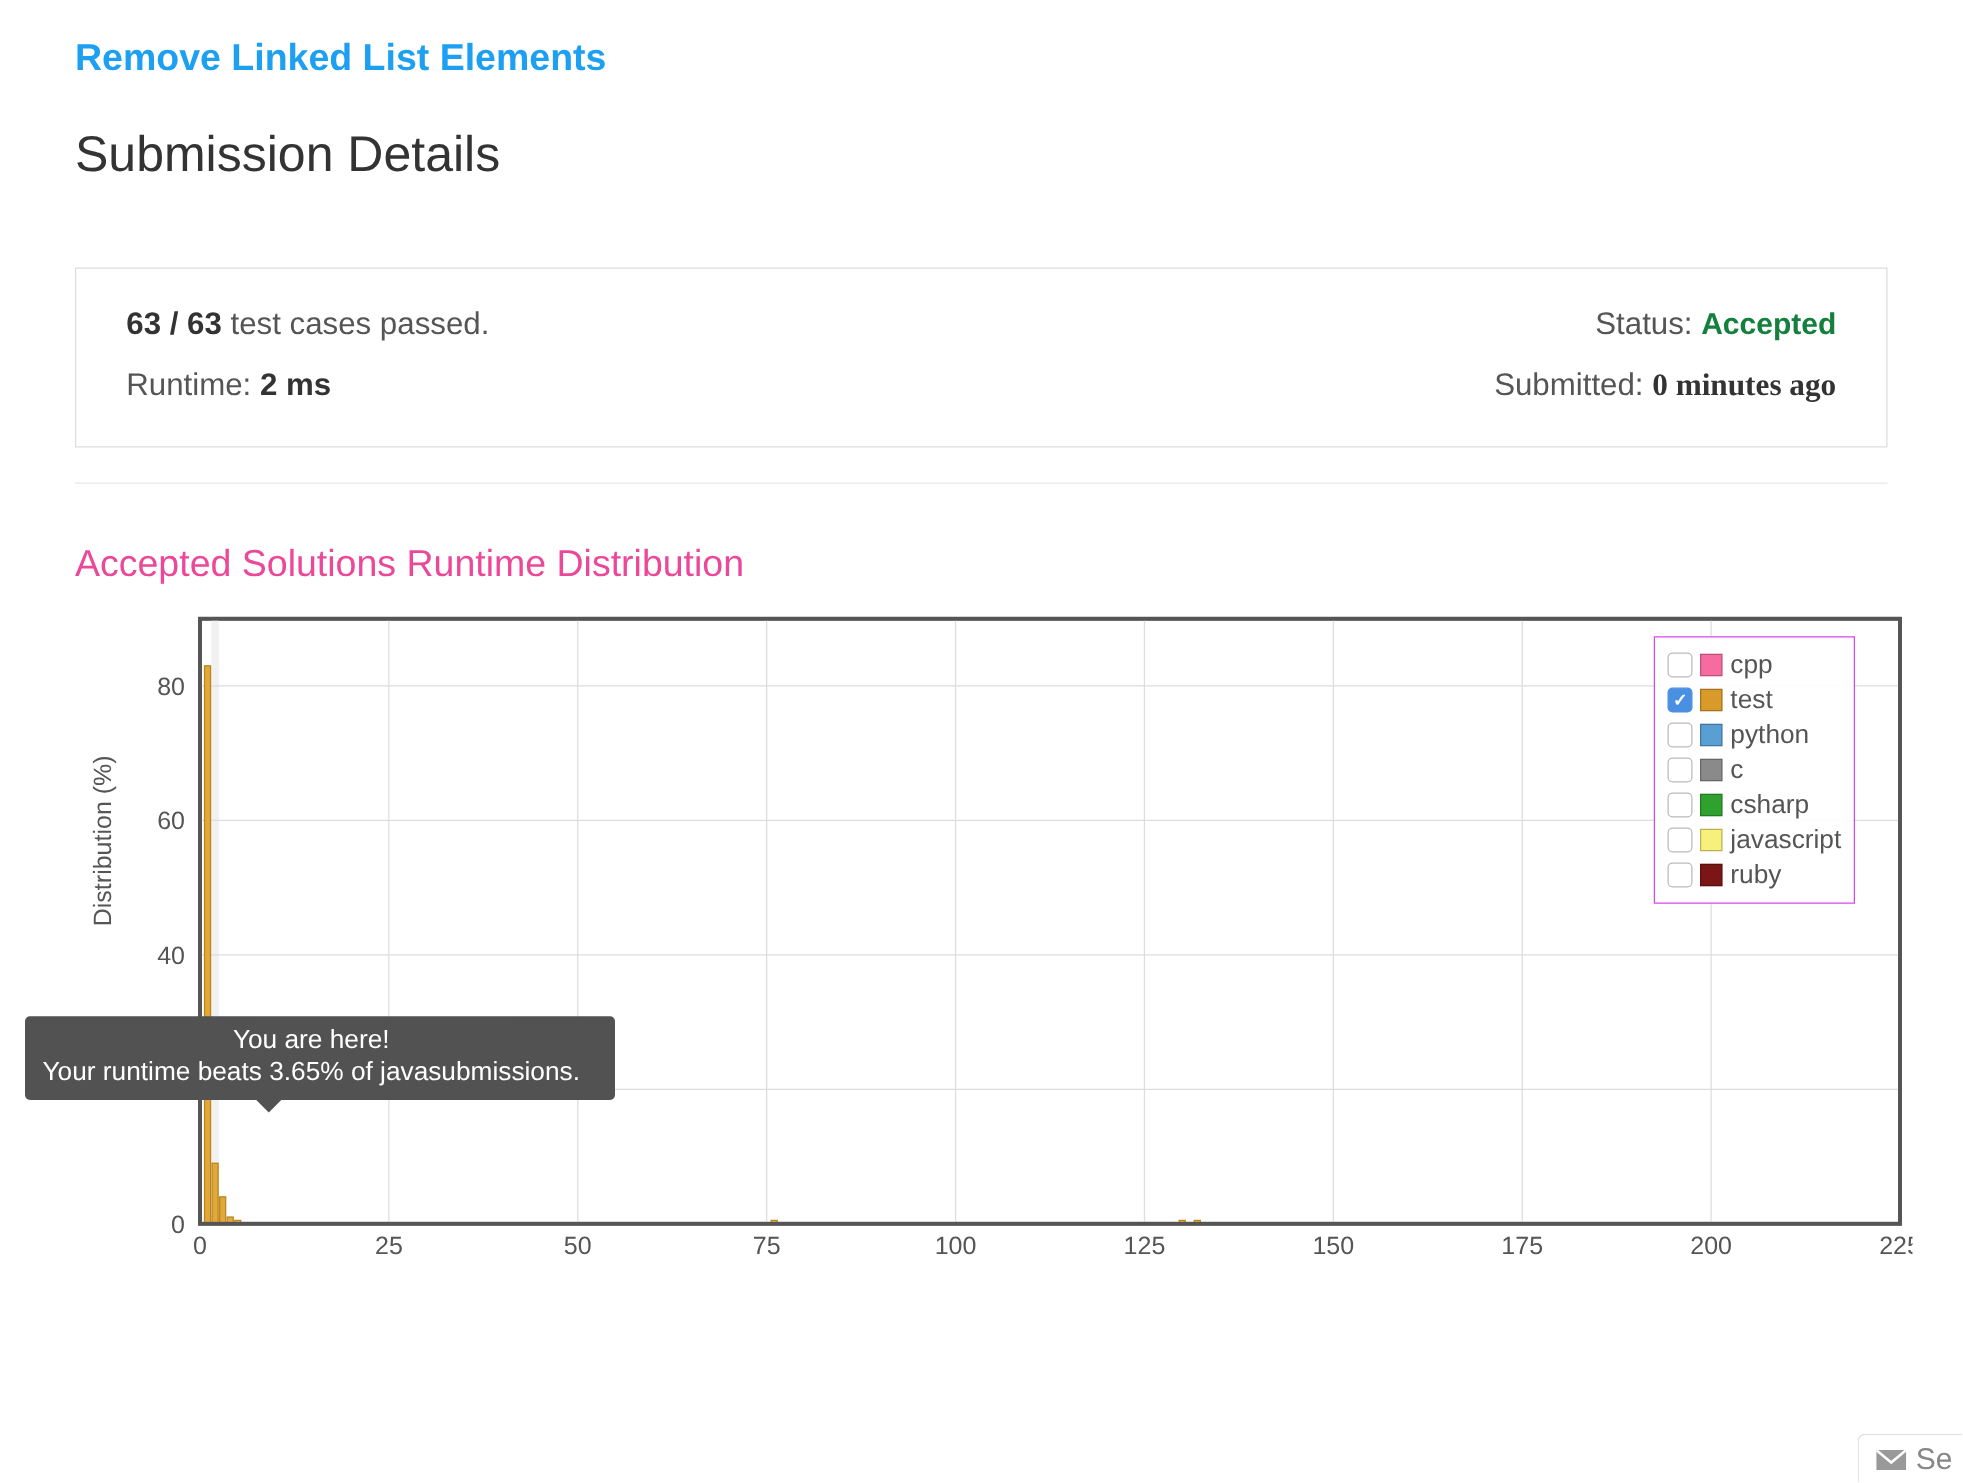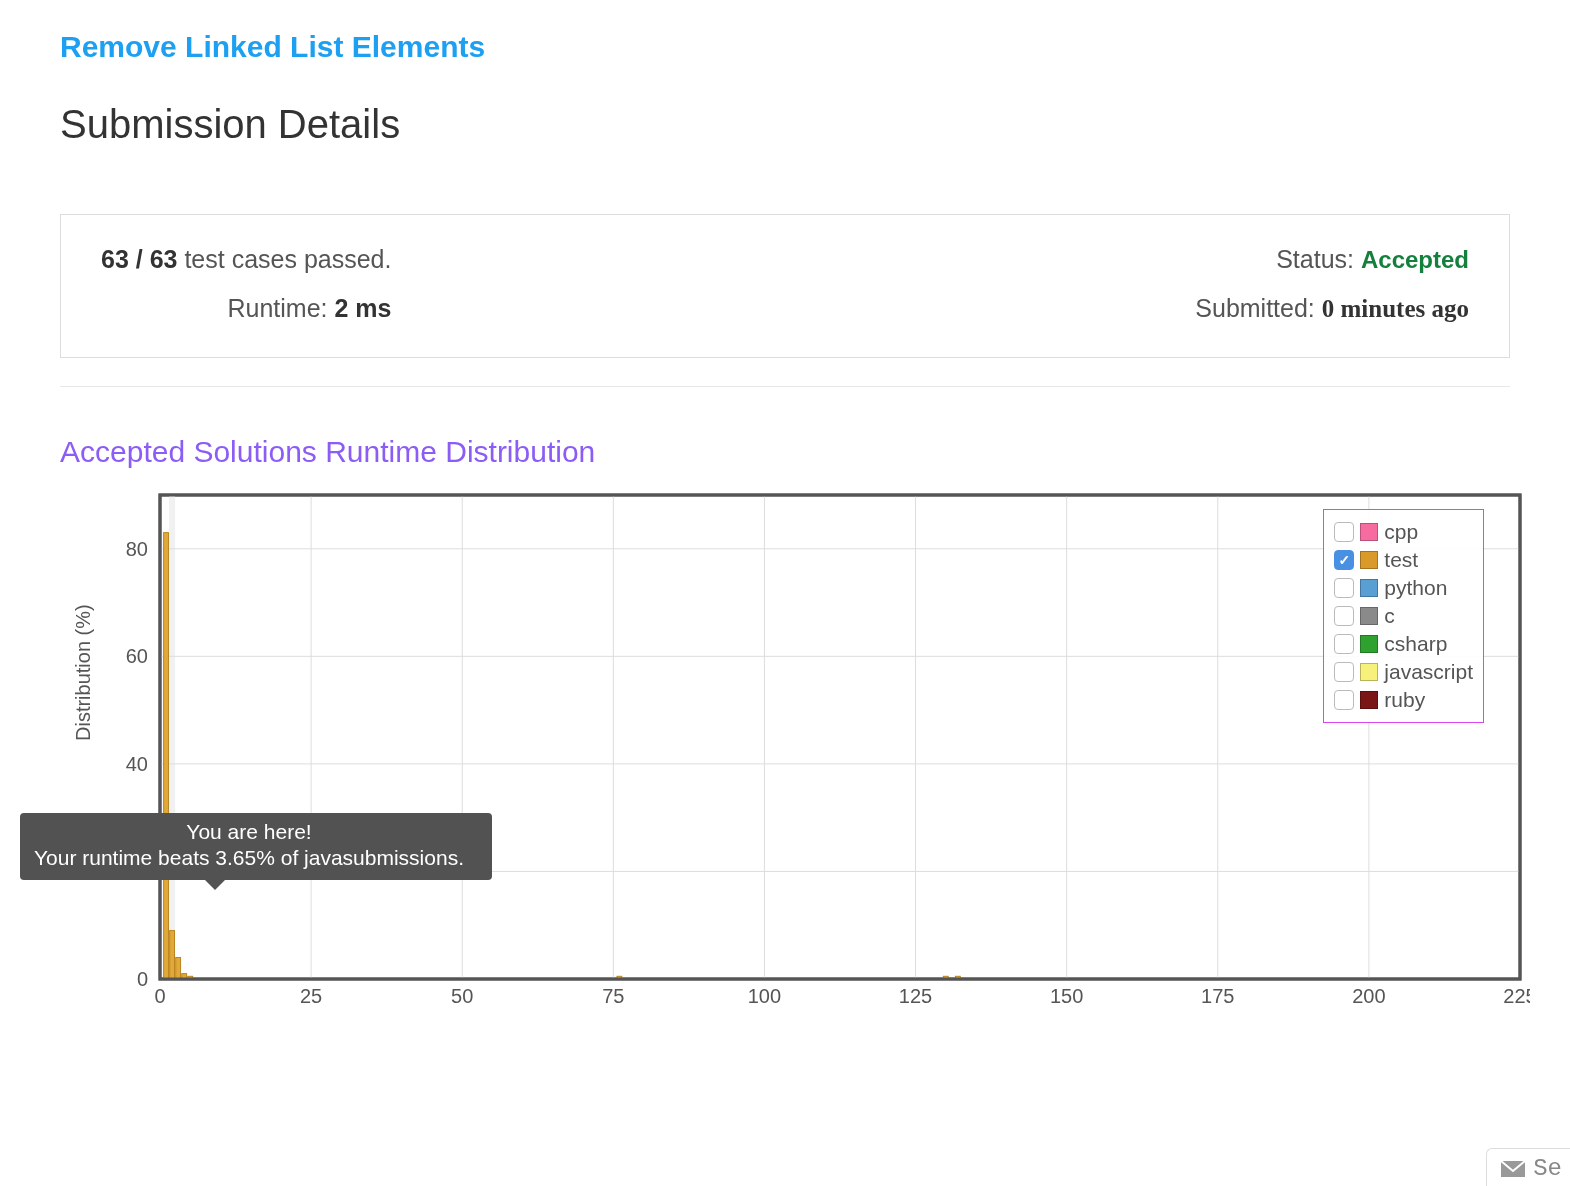--- a/index.html
+++ b/index.html
@@ -28,21 +28,21 @@
     color: #333;
     margin-bottom: 67px;
   }
   .status-box {
     border: 1px solid #ddd;
     padding: 30px 40px 34px 40px;
     margin-bottom: 28px;
     display: flex;
     justify-content: space-between;
   }
-  .status-left { text-align: right; }
+  .status-left { text-align: left; }
   .status-right { text-align: right; }
   .test-cases {
     font-size: 25px;
     color: #555;
     margin-bottom: 20px;
   }
   .test-cases .bold { font-weight: 700; color: #333; }
   .runtime-line {
     font-size: 25px;
     color: #555;
@@ -64,21 +64,21 @@
   }
   .submitted-line .bold { font-weight: 700; color: #333; font-family: Liberation Serif, serif; }
   .divider {
     border: none;
     border-top: 1px solid #e8e8e8;
     margin-bottom: 48px;
   }
   .chart-title {
     font-size: 30px;
     font-weight: 400;
-    color: #8b5cf6;
+    color: #ec4899;
     margin-bottom: 22px;
   }
   .chart-wrap {
     position: relative;
     margin-left: 20px;
   }
   .ylabel {
     position: absolute;
     left: -8px;
     top: 250px;
@@ -163,21 +163,20 @@
     border-bottom: none;
     border-right: none;
     border-top-left-radius: 6px;
     padding: 6px 8px 4px 14px;
     display: flex;
     align-items: center;
     gap: 8px;
     color: #888;
     font-size: 24px;
     background: #fff;
-    font-family: Liberation Mono, monospace;
   }
   .mail-icon svg { display: block; }
 </style>
 </head>
 <body>
 
 <div class="container">
   <a href="#" class="problem-link">Remove Linked List Elements</a>
   <h1 class="page-title">Submission Details</h1>
 

